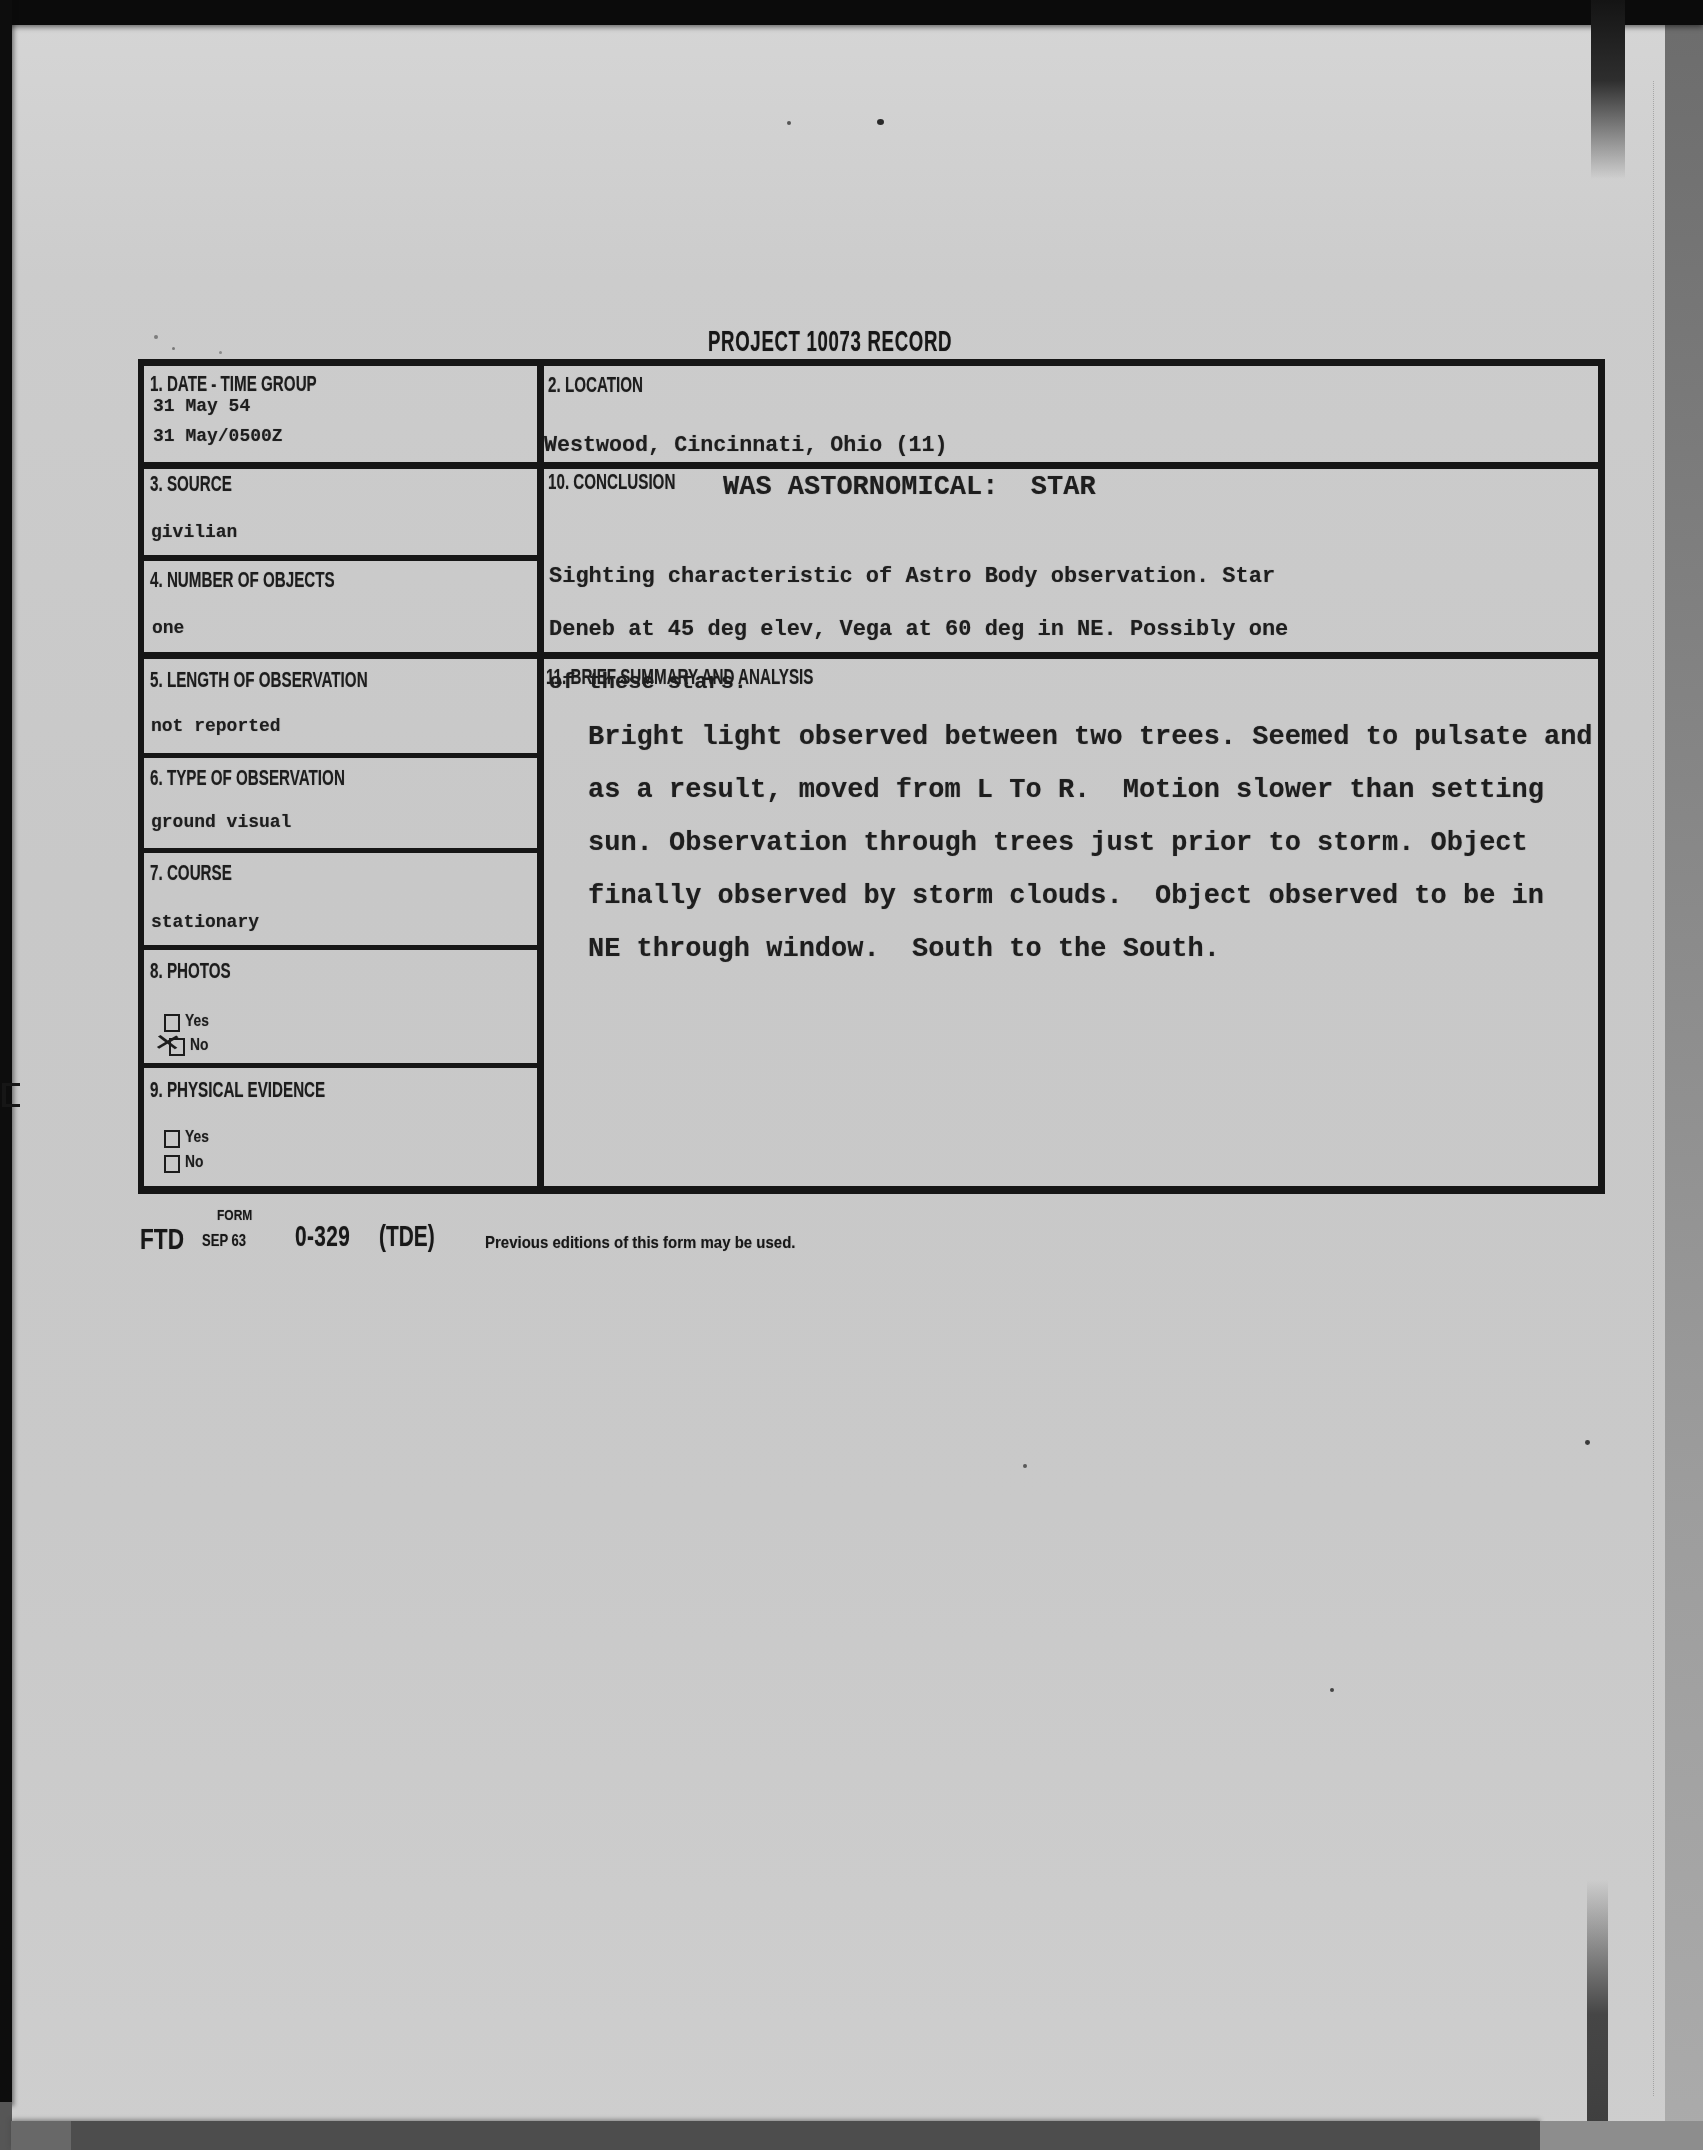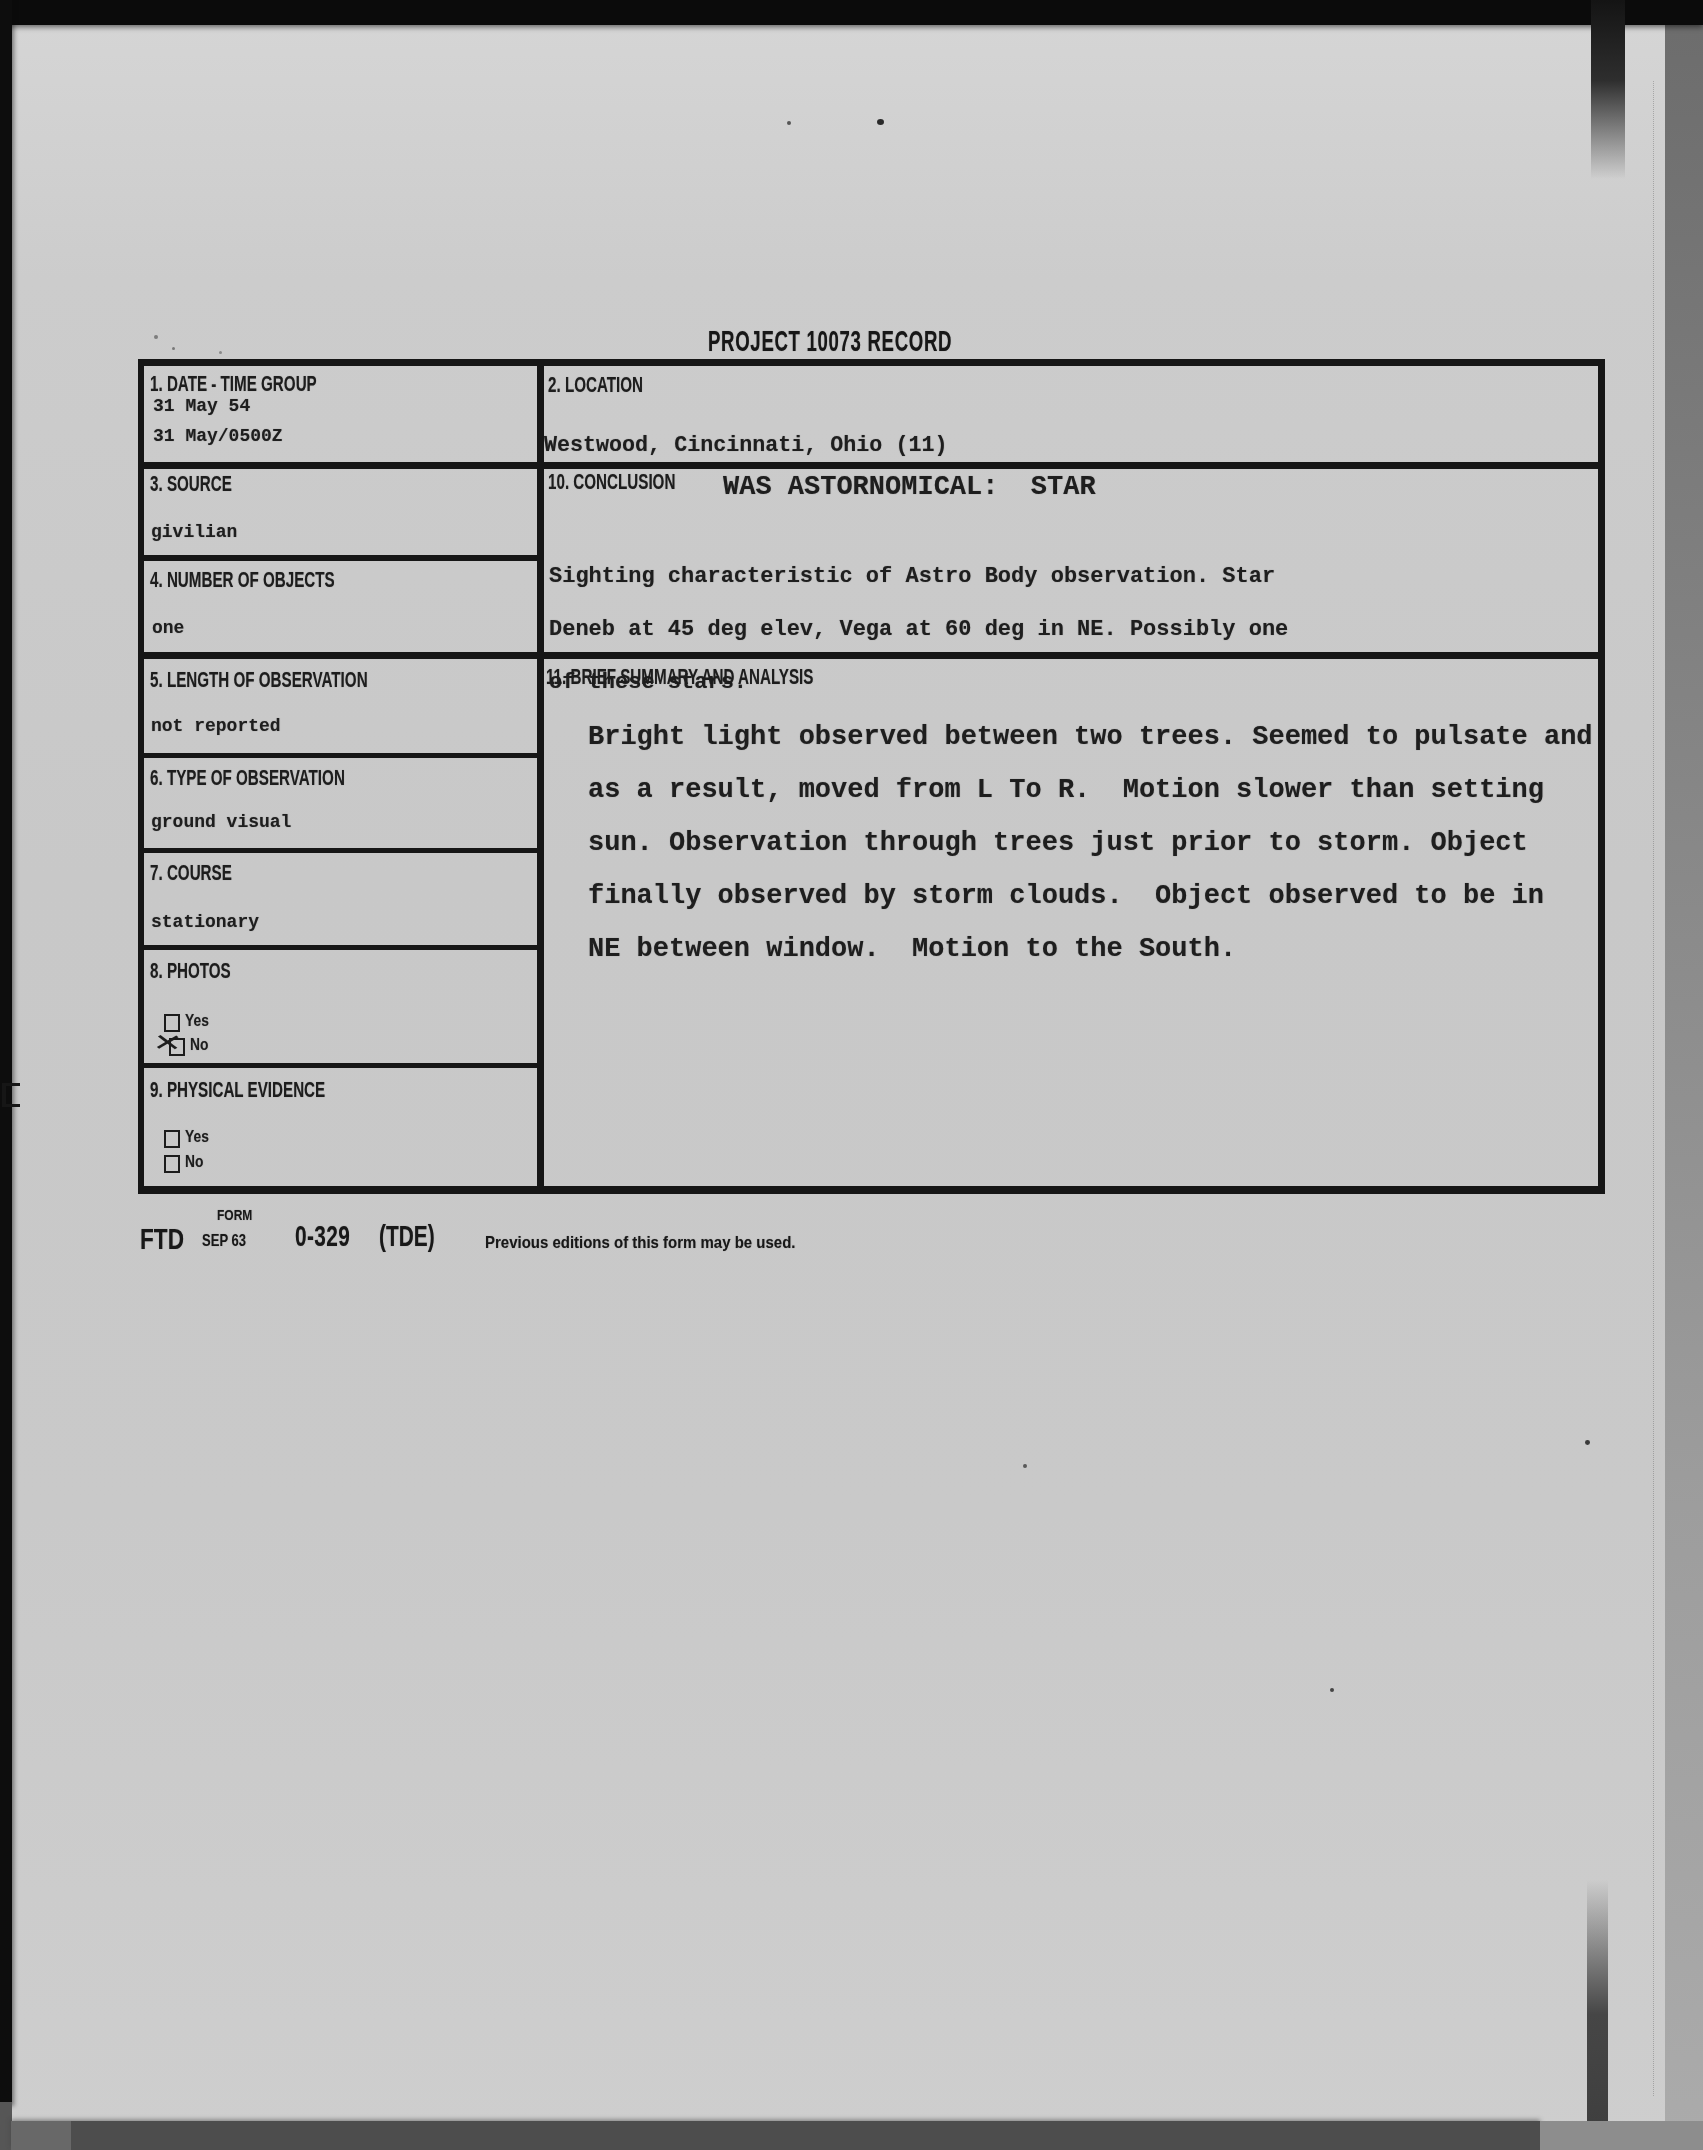--- a/index.html
+++ b/index.html
@@ -140,21 +140,21 @@
   <div class="cb" style="left:164px;top:1155px;"></div>
   <div class="cbl" style="left:185px;top:1151px;">No</div>
   <div class="cbmark" style="left:151px;top:1145px;"></div>
 
   <div class="label" style="left:546px;top:664px;">11. BRIEF SUMMARY AND ANALYSIS</div>
   <div class="typed lines50" style="left:547px;top:701px;margin-left:41px;">
     <div>Bright light observed between two trees. Seemed to pulsate and</div>
     <div>as a result, moved from L To R.  Motion slower than setting</div>
     <div>sun. Observation through trees just prior to storm. Object</div>
     <div>finally observed by storm clouds.  Object observed to be in</div>
-    <div>NE between window.  Motion to the South.</div>
+    <div>NE through window.  South to the South.</div>
   </div>
 
   <div class="foot" style="left:217px;top:1206px;font-size:15px;transform:scaleX(.8);">FORM</div>
   <div class="foot" style="left:140px;top:1223px;font-size:29px;transform:scaleX(.78);">FTD</div>
   <div class="foot" style="left:202px;top:1231px;font-size:16.3px;transform:scaleX(.8);">SEP 63</div>
   <div class="foot" style="left:295px;top:1220px;font-size:29px;transform:scaleX(.72);letter-spacing:0.5px;">0-329</div>
   <div class="foot" style="left:379px;top:1220px;font-size:29px;transform:scaleX(.72);">(TDE)</div>
   <div class="foot" style="left:485px;top:1233px;font-size:16.3px;transform:scaleX(.92);">Previous editions of this form may be used.</div>
 
 </div>

